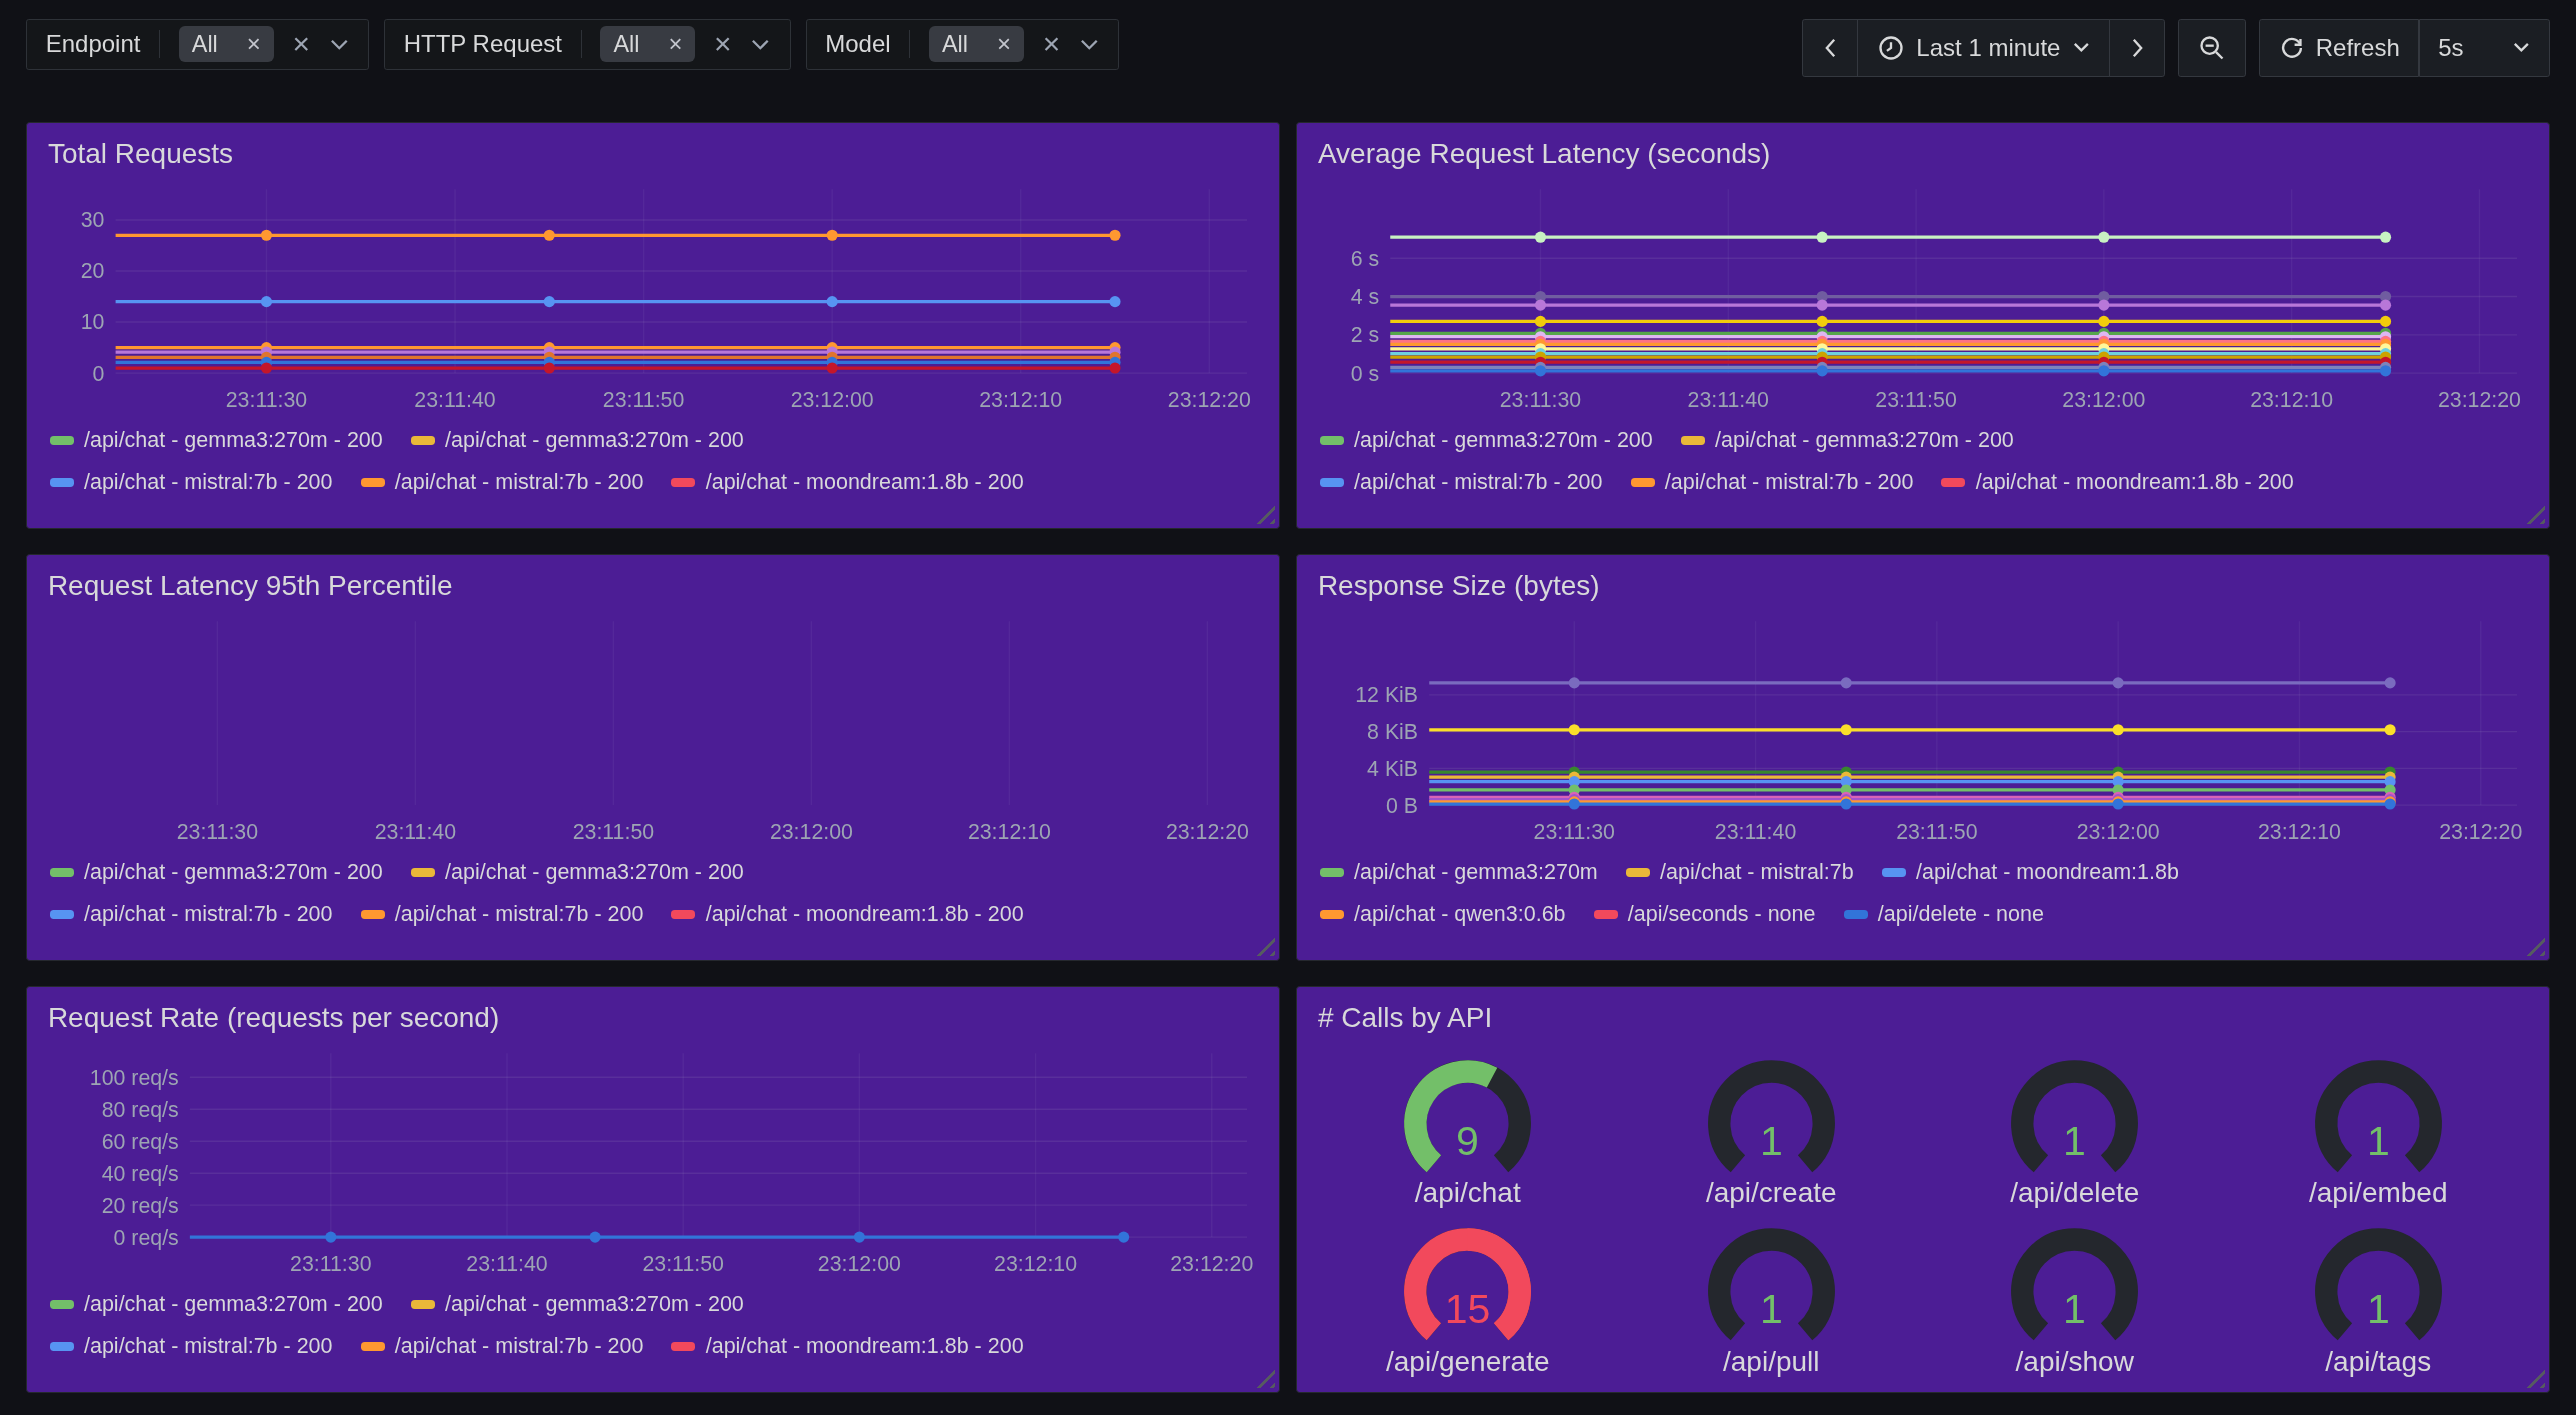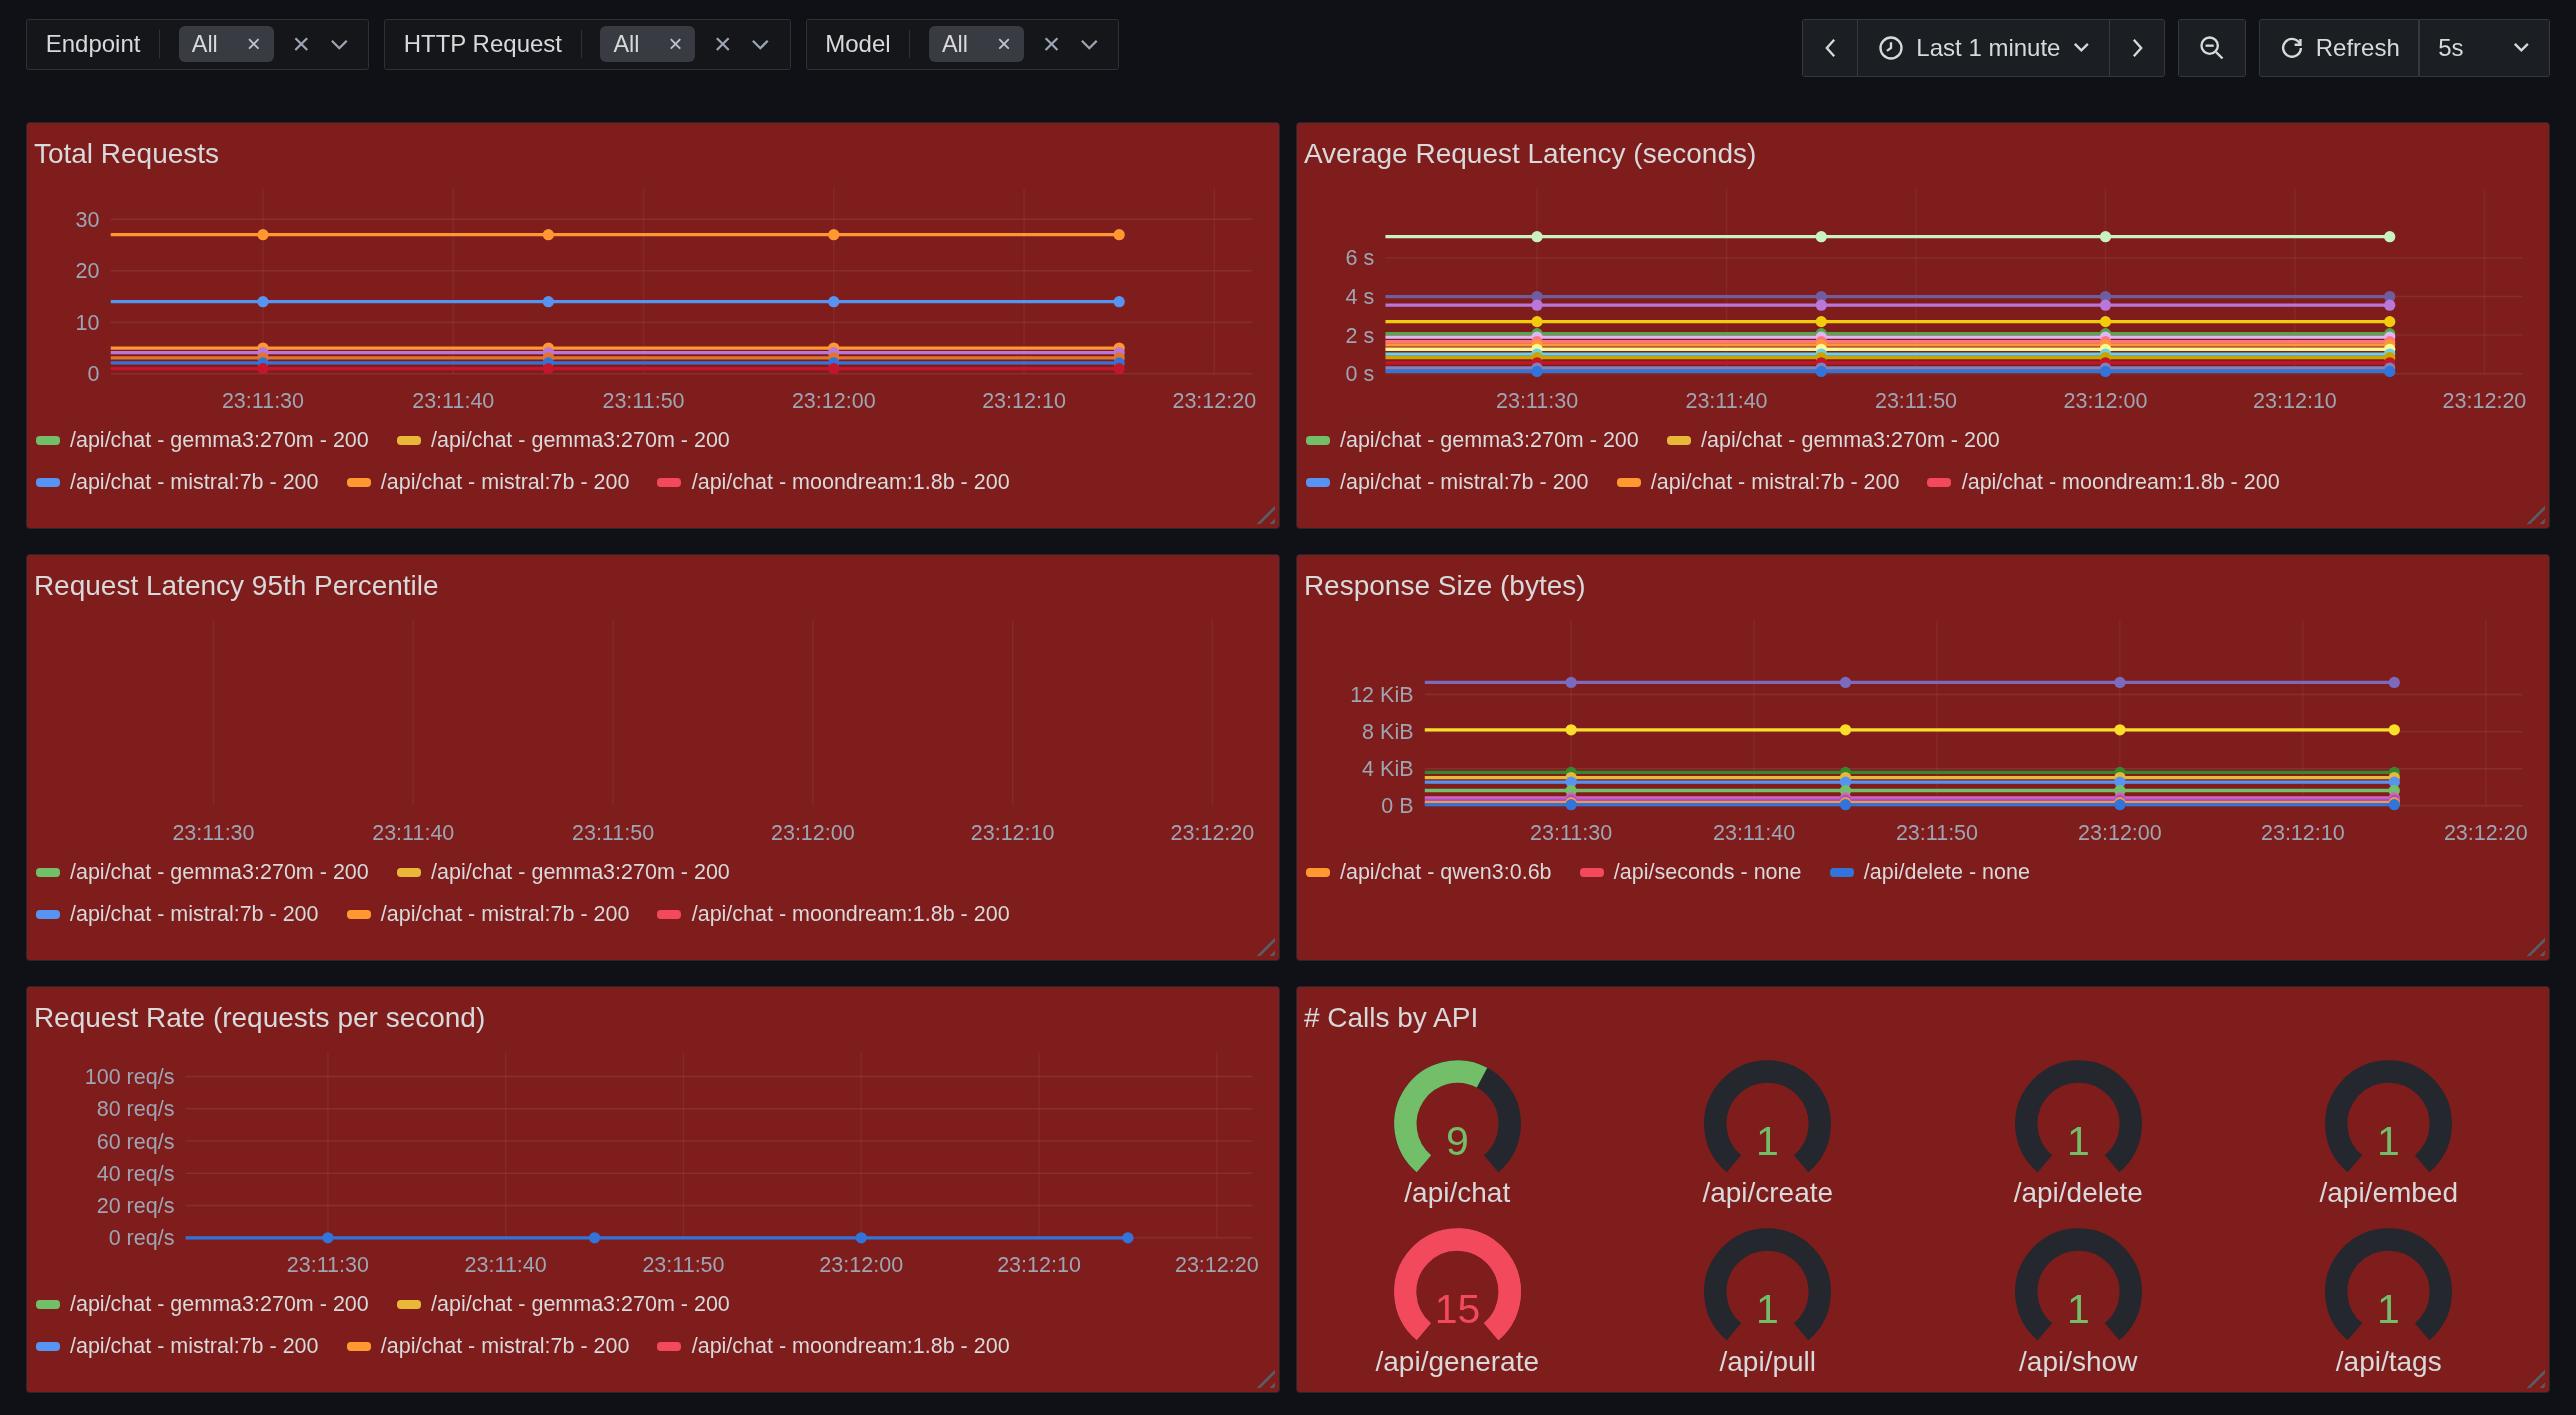--- a/index.html
+++ b/index.html
@@ -29,22 +29,22 @@
   .btn-group .tbtn:first-child { border-radius:2.8px 0 0 2.8px; }
   .btn-group .tbtn:last-child { border-radius:0 2.8px 2.8px 0;gap:48px; }
   .tbtn.single { border-radius:2.8px; }
   .tbtn svg { display:block; }
   .fw500 { font-weight:500; }
 
   
   .dashboard { padding:0 26px; }
   .grid { display:grid; grid-template-columns:1fr 1fr; column-gap:16px; row-gap:25px;
     margin-top:45px; }
-  .panel { height:407px; background:#7f1d1d; border:0.9px solid #25282E; border-radius:3.7px;
-    padding:13px 5px; position:relative; overflow:hidden; }
+  .panel { height:407px; background:#4c1d95; border:0.9px solid #25282E; border-radius:3.7px;
+    padding:13px 19px; position:relative; overflow:hidden; }
   .panel-title { font-size:28px; font-weight:500; color:#D8D9DA; margin:1.9px 0 9.3px 1.9px;
     white-space:nowrap; }
   .chart-svg { display:block; width:100%; height:236px; }
   svg text { font-family:"Liberation Sans", sans-serif; }
 
   .legend { margin-top:13px; display:flex; flex-direction:column; gap:17px;
     font-size:21.5px; color:#D8D9DA; padding-left:3.7px; }
   .legend-row { display:flex; gap:28px; flex-wrap:wrap; }
   .legend-item { display:flex; align-items:center; gap:10.3px; cursor:pointer; white-space:nowrap; }
   .legend-chip { width:24px; height:8.4px; border-radius:3.7px; flex:0 0 auto; }
@@ -485,20 +485,34 @@
           <circle cx="1157.2666666666667" cy="204.535" r="6" fill="#FF9830"></circle>
           <line x1="122" y1="206.812" x2="1157.2666666666667" y2="206.812" stroke="#3274D9" stroke-width="3.5"></line>
           <circle cx="278.26666666666665" cy="206.812" r="6" fill="#3274D9"></circle>
           <circle cx="571.2666666666667" cy="206.812" r="6" fill="#3274D9"></circle>
           <circle cx="864.2666666666667" cy="206.812" r="6" fill="#3274D9"></circle>
           <circle cx="1157.2666666666667" cy="206.812" r="6" fill="#3274D9"></circle>
         </svg>
       <div class="legend">
           <div class="legend-row">
             <div class="legend-item">
+              <span class="legend-chip" style="background: rgb(115, 191, 105);"></span>
+              <span>/api/chat - gemma3:270m</span>
+            </div>
+            <div class="legend-item">
+              <span class="legend-chip" style="background: rgb(234, 184, 57);"></span>
+              <span>/api/chat - mistral:7b</span>
+            </div>
+            <div class="legend-item">
+              <span class="legend-chip" style="background: rgb(87, 148, 242);"></span>
+              <span>/api/chat - moondream:1.8b</span>
+            </div>
+          </div>
+          <div class="legend-row">
+            <div class="legend-item">
               <span class="legend-chip" style="background: rgb(255, 152, 48);"></span>
               <span>/api/chat - qwen3:0.6b</span>
             </div>
             <div class="legend-item">
               <span class="legend-chip" style="background: rgb(242, 73, 92);"></span>
               <span>/api/seconds - none</span>
             </div>
             <div class="legend-item">
               <span class="legend-chip" style="background: rgb(50, 116, 217);"></span>
               <span>/api/delete - none</span>

